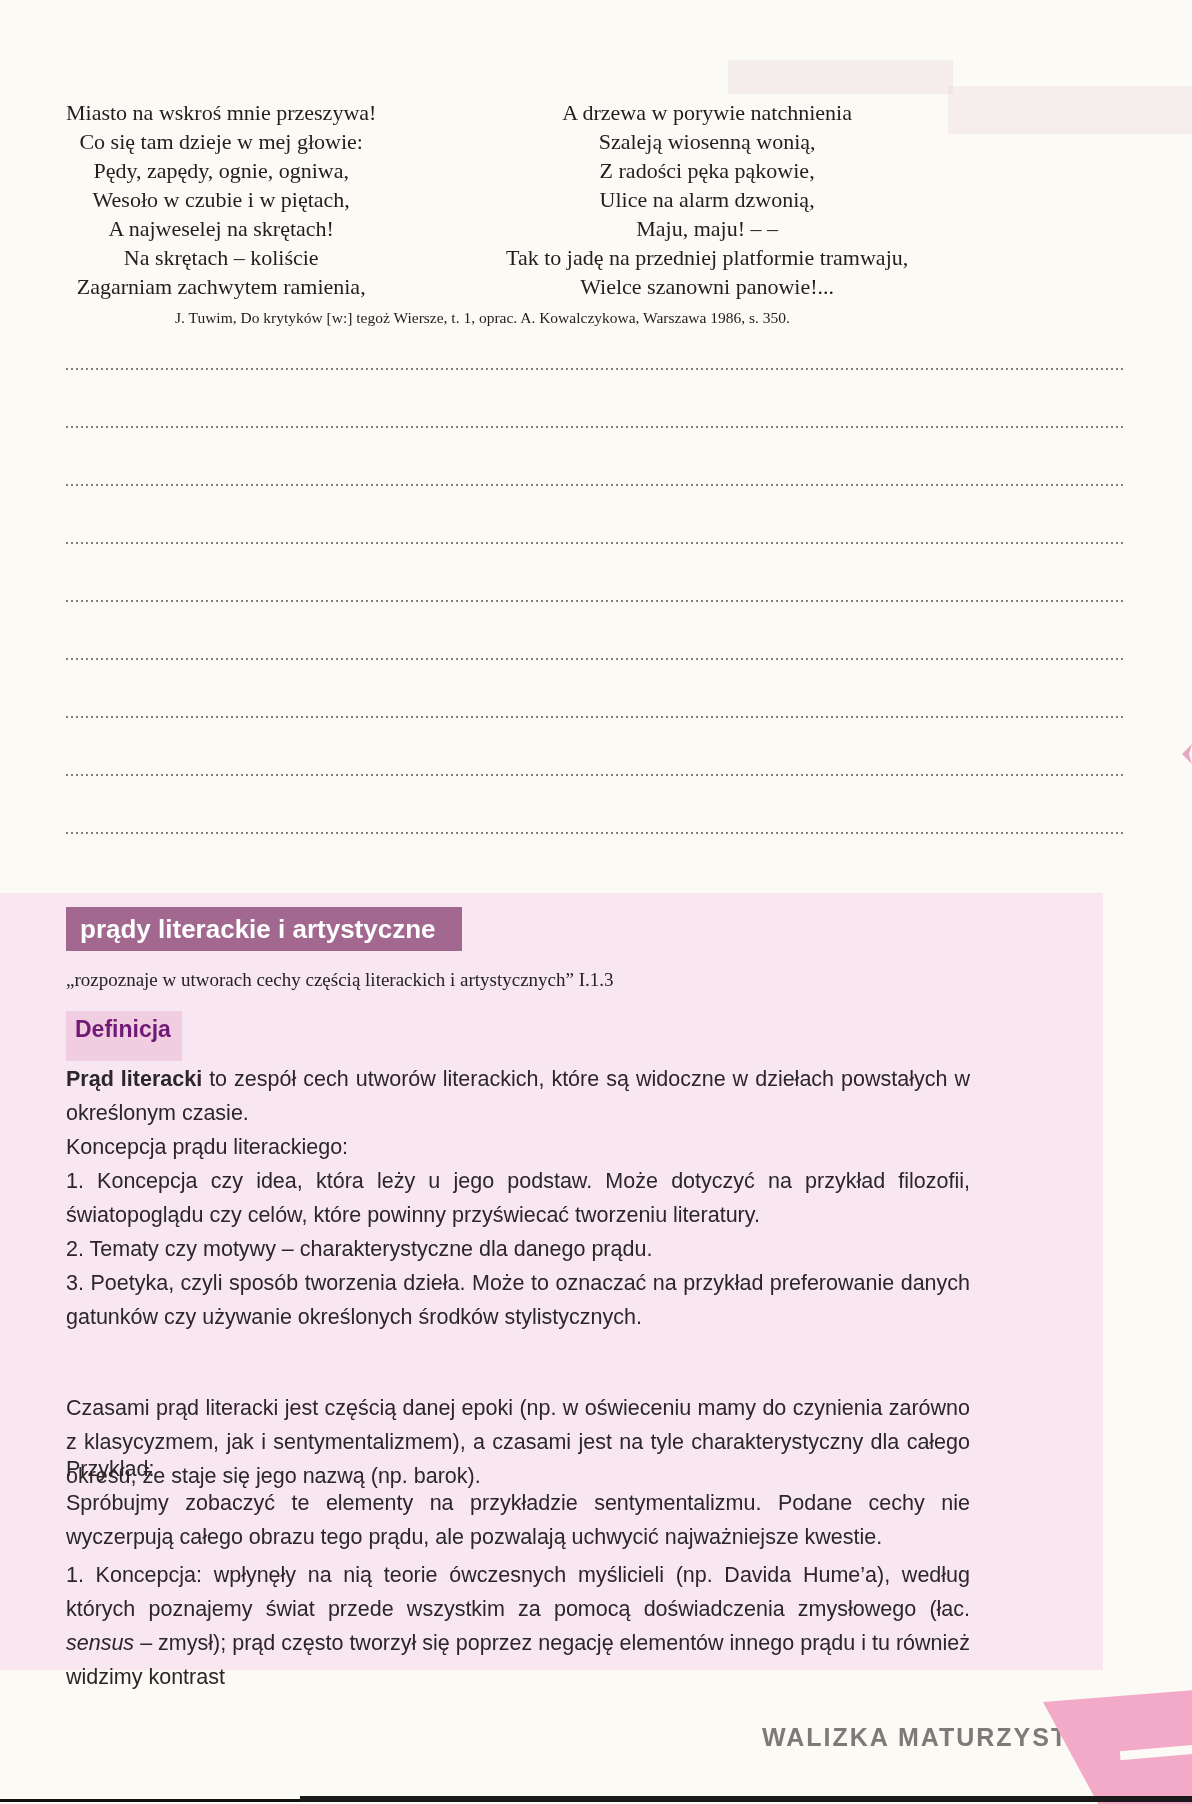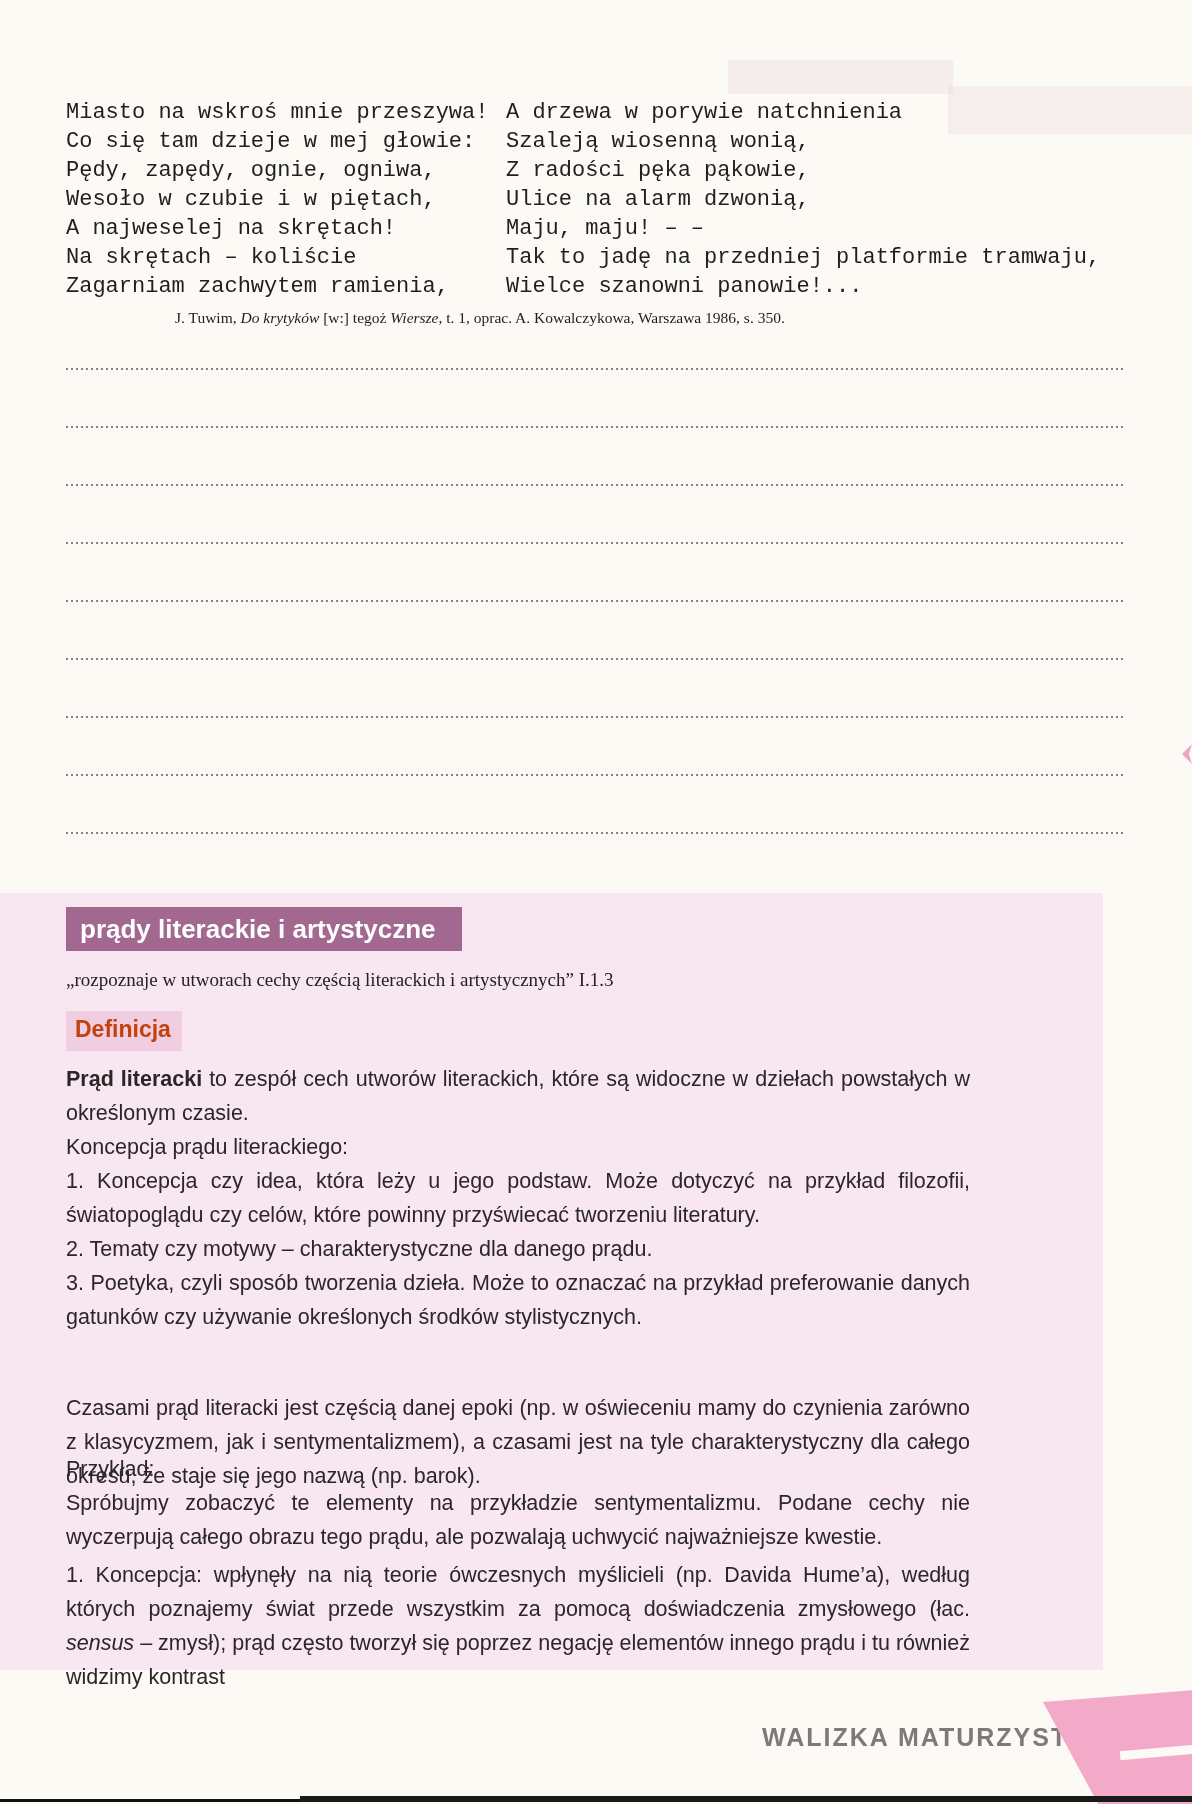--- a/index.html
+++ b/index.html
@@ -8,33 +8,34 @@
     background:#fbfaf4;
     font-family:"Liberation Sans",sans-serif;
     color:#2b2627;
     overflow:hidden;
   }
   .page{position:absolute;inset:0;}
 
   
   .poem-col{
     position:absolute;top:98px;
-    font-family:Liberation Mono, monospace;
+    font-family:Liberation Serif, serif;
     font-size:22px;line-height:29px;color:#211e1f;
     white-space:nowrap;
+    text-align:center;
   }
   .poem-col.left{left:66px;}
   .poem-col.right{left:506px;}
 
   .citation{
     position:absolute;left:175px;top:309px;
     font-family:"Liberation Serif","DejaVu Serif",serif;
     font-size:15.5px;color:#201d1e;white-space:nowrap;
   }
-  .citation .it{font-style:italic;margin-top:44px;}
+  .citation .it{margin-top:44px;}
 
   
   .ruled{position:absolute;left:66px;top:368px;width:1060px;}
   .ruled .dotted-line{
     height:2px;margin-bottom:56px;
     background:repeating-linear-gradient(90deg,#6f6c6a 0 2px,transparent 2px 5px);
     opacity:.85;
   }
 
   
@@ -48,23 +49,23 @@
     font-size:26px;font-weight:700;line-height:44px;
     padding-left:14px;box-sizing:border-box;white-space:nowrap;
   }
   .requirement{
     position:absolute;left:66px;top:76px;width:904px;
     font-family:"Liberation Serif","DejaVu Serif",serif;
     font-size:19px;color:#242122;
   }
   .def-chip{
     position:absolute;left:66px;top:118px;
-    background:#f1cde1;color:#c2410c;
+    background:#f1cde1;color:#701a75;
     font-size:23px;font-weight:700;
-    padding:5px 11px 8px 9px;
+    padding:5px 11px 18px 9px;
   }
   .par{
     position:absolute;left:66px;width:904px;
     font-size:21.5px;line-height:34px;color:#2b2627;
     text-align:justify;
   }
   .par .b{font-weight:700;}
   .par .it{font-style:italic;margin-top:8px;}
   .p-def{top:169px;}
   .p-elements{top:237px;}

